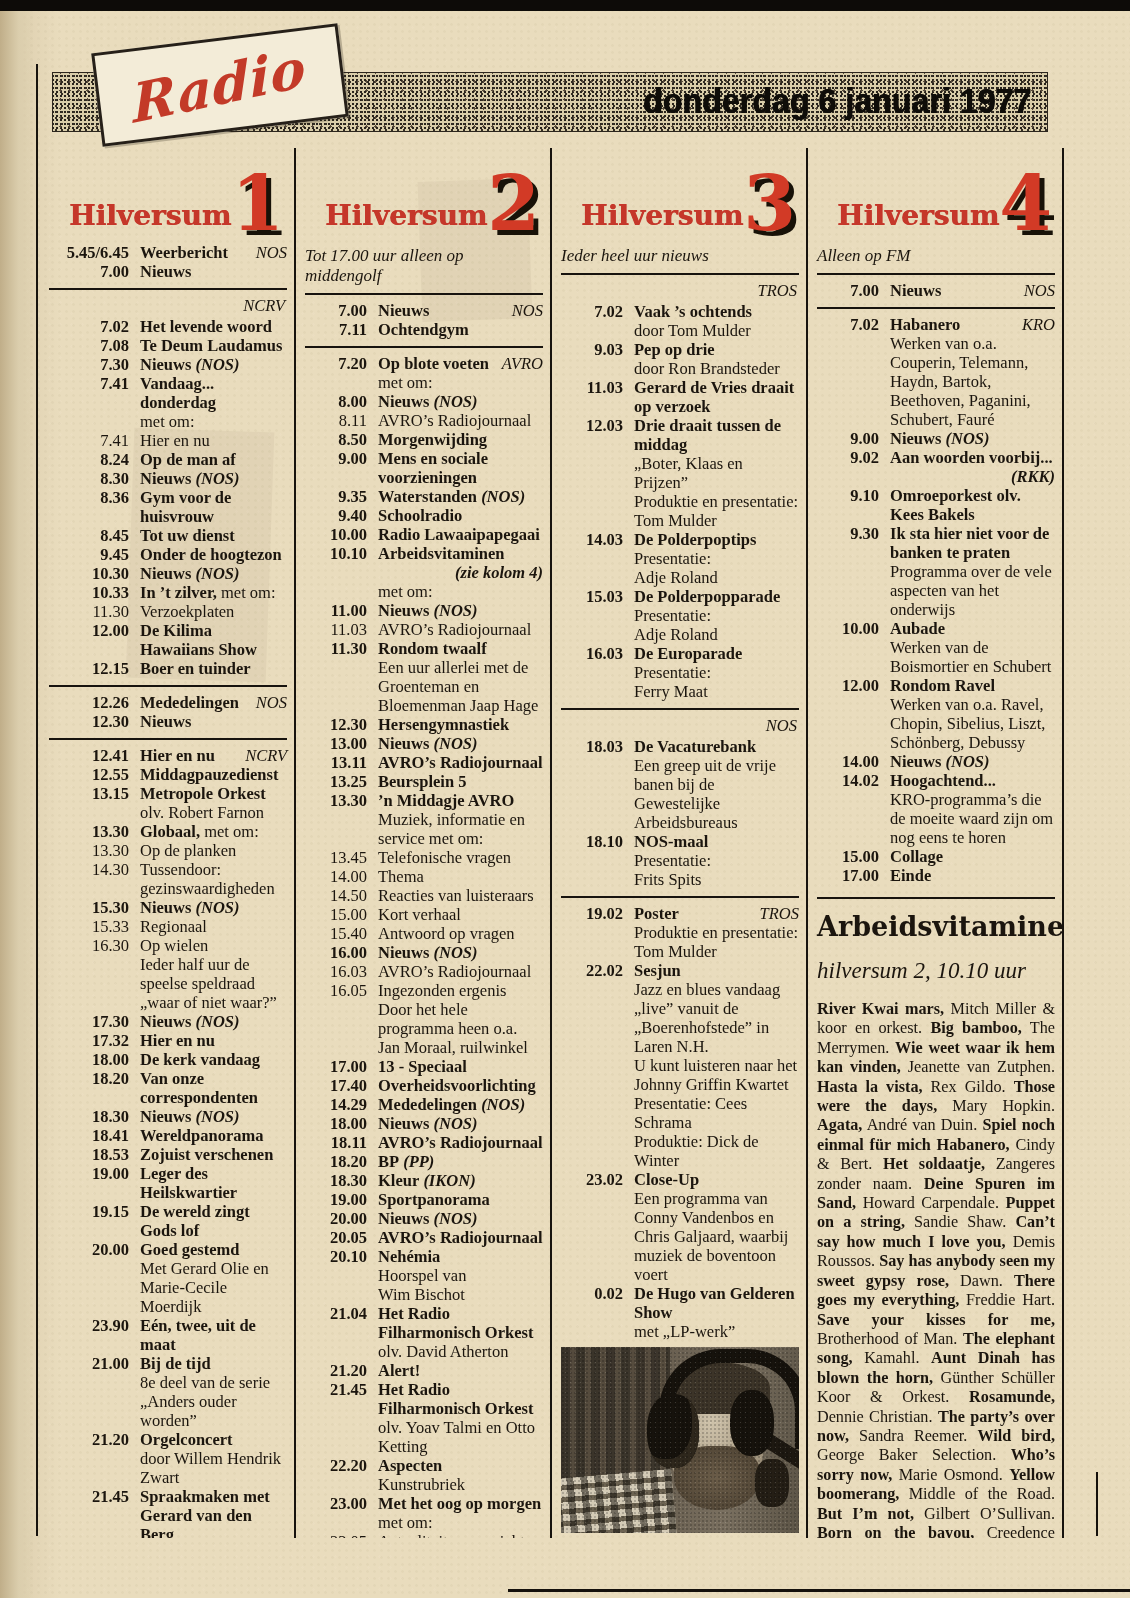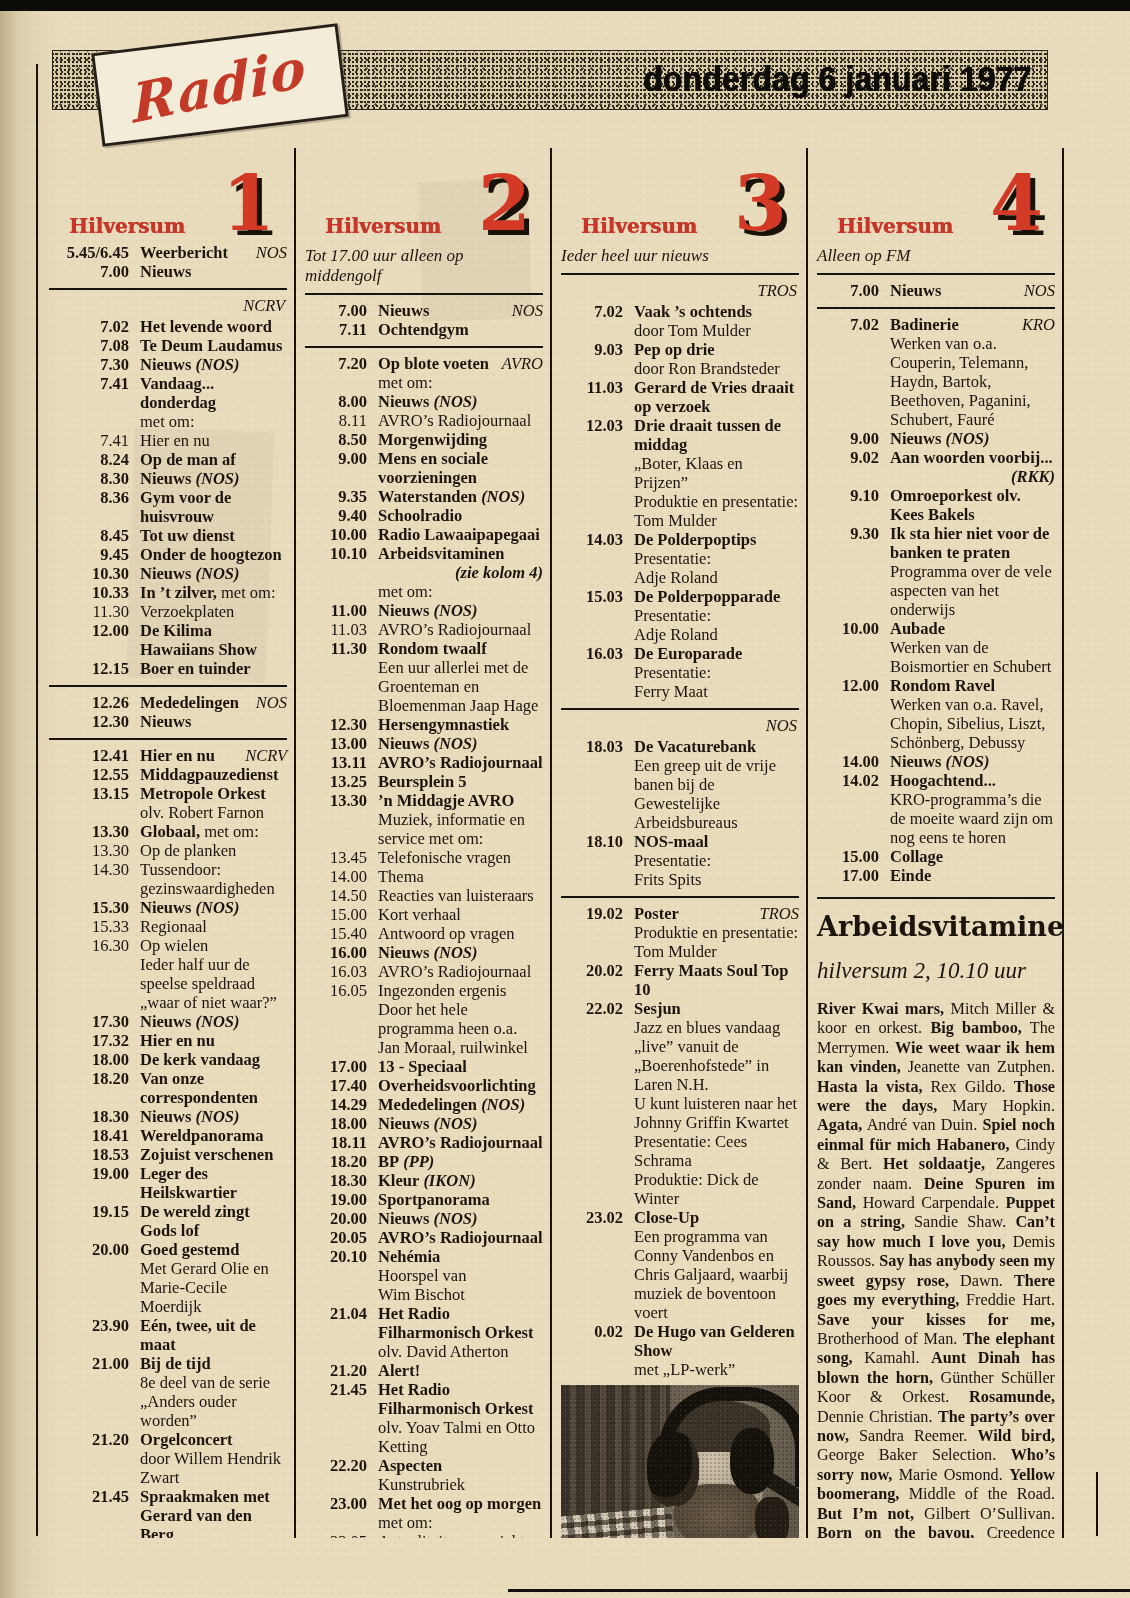--- a/index.html
+++ b/index.html
@@ -12,21 +12,21 @@
     background-size:7px 7px,11px 11px,100% 100%;
     font-family:"Liberation Serif","DejaVu Serif",serif;color:#1b150e;}
   .topbar{position:absolute;top:0;left:0;right:0;height:11px;background:#0d0b08;}
   .edge{position:absolute;top:11px;left:0;width:34px;bottom:0;
     background:linear-gradient(90deg,#c0ae89,#dbcead 55%,rgba(233,220,189,0));}
   .frameL{position:absolute;left:36px;top:64px;width:2px;height:1472px;background:#17130e;}
   .bline{position:absolute;left:508px;right:0;bottom:6px;height:3px;background:#15110c;}
   .rline{position:absolute;left:1096px;top:1472px;width:2px;height:64px;background:#15110c;}
 
   
-  .banner{position:absolute;left:52px;top:50px;width:994px;height:58px;
+  .banner{position:absolute;left:52px;top:72px;width:994px;height:58px;
     background-color:#d9cda9;
     background-image:
       radial-gradient(#332d24 1px,transparent 1.4px),
       radial-gradient(#55493a 1px,transparent 1.3px),
       radial-gradient(#241f18 .7px,transparent 1px);
     background-size:6px 6px,9px 9px,4px 4px;
     background-position:0 0,3px 4px,2px 1px;
     border:1px solid #2c261d;text-align:center;}
   .radiobox{position:absolute;left:96px;top:38px;width:242px;height:88px;background:#f3ecd8;
     border:3px solid #262019;transform:rotate(-7deg);display:flex;align-items:center;justify-content:center;
@@ -36,22 +36,22 @@
   .date{position:absolute;right:16px;top:8px;font-family:"Liberation Sans",sans-serif;font-weight:bold;
     font-size:35px;color:#0f0d09;transform:scaleX(.92);transform-origin:right;
     text-shadow:1px 0 0 #0f0d09;}
 
   
   .cols{position:absolute;left:40px;top:148px;width:1022px;height:1390px;display:flex;
     border-right:2px solid #17130e;}
   .col{flex:1 1 0;padding:0 7px 0 9px;min-width:0;overflow:hidden;}
   .col+.col{border-left:2px solid #17130e;}
   .chead{height:90px;display:flex;align-items:flex-end;justify-content:space-between;padding:0 12px 0 20px;}
-  .cname{font-weight:bold;font-size:20px;color:#c5372a;font-family:"DejaVu Serif",serif;
-    text-shadow:.6px 0 0 #c5372a;}
+  .cname{font-weight:bold;font-size:28px;color:#c5372a;font-family:"DejaVu Serif",serif;
+    margin-bottom:6px;text-shadow:.6px 0 0 #c5372a;}
   .cnum{font-size:76px;line-height:.88;font-weight:bold;color:#d23a26;
     text-shadow:5px 5px 0 #181208;font-family:"DejaVu Serif",serif;}
 
   .list{padding-top:5px;font-size:16.5px;line-height:19px;}
   .entry{display:flex;}
   .time{flex:none;width:var(--tw,62px);text-align:right;white-space:nowrap;}
   .time.wide{width:auto;min-width:var(--tw,62px);}
   .bd{flex:1;padding-left:11px;min-width:0;}
   .entry.b .time,.entry.b .ti{font-weight:bold;}
   .tl{display:flex;align-items:baseline;}
@@ -955,28 +955,20 @@
             <div class="time">19.02</div>
             <div class="bd">
               <div class="tl">
                 <span class="ti">Poster</span>
                 <span class="tag">TROS</span>
               </div>
               <div class="ln">Produktie en presentatie: Tom Mulder</div>
             </div>
           </div>
           <div class="entry b">
-            <div class="time">20.02</div>
-            <div class="bd">
-              <div class="tl">
-                <span class="ti">Ferry Maats Soul Top 10</span>
-              </div>
-            </div>
-          </div>
-          <div class="entry b">
             <div class="time">22.02</div>
             <div class="bd">
               <div class="tl">
                 <span class="ti">Sesjun</span>
               </div>
               <div class="ln">Jazz en blues vandaag „live” vanuit de „Boerenhofstede” in Laren N.H.</div>
               <div class="ln">U kunt luisteren naar het Johnny Griffin Kwartet</div>
               <div class="ln">Presentatie: Cees Schrama</div>
               <div class="ln">Produktie: Dick de Winter</div>
             </div>
@@ -1029,21 +1021,21 @@
                 <span class="ti">Nieuws</span>
                 <span class="tag">NOS</span>
               </div>
             </div>
           </div>
           <div class="rule"></div>
           <div class="entry b">
             <div class="time">7.02</div>
             <div class="bd">
               <div class="tl">
-                <span class="ti">Badinerie</span>
+                <span class="ti">Habanero</span>
                 <span class="tag">KRO</span>
               </div>
               <div class="ln">Werken van o.a. Couperin, Telemann, Haydn, Bartok, Beethoven, Paganini, Schubert, Fauré</div>
             </div>
           </div>
           <div class="entry b">
             <div class="time">9.00</div>
             <div class="bd">
               <div class="tl">
                 <span class="ti">Nieuws<span class="sfx">&nbsp;(NOS)</span></span>

